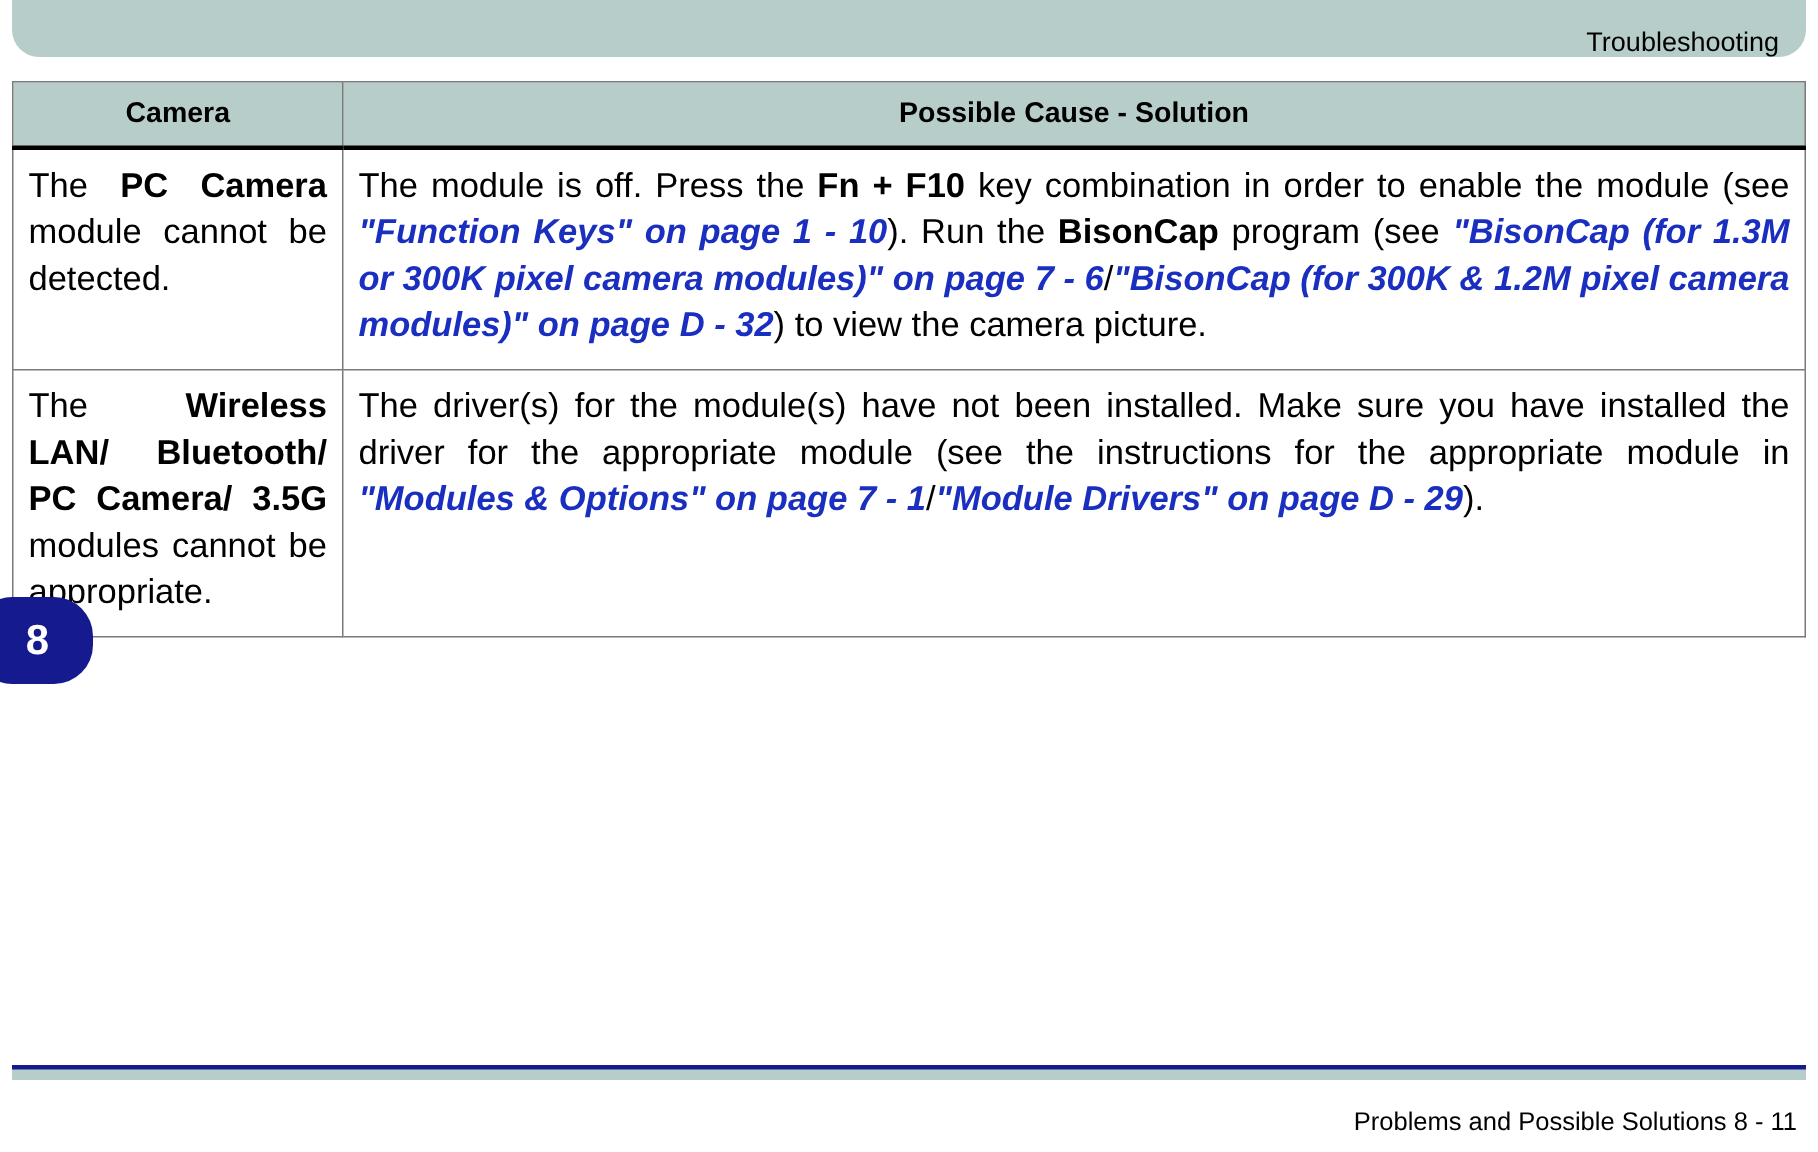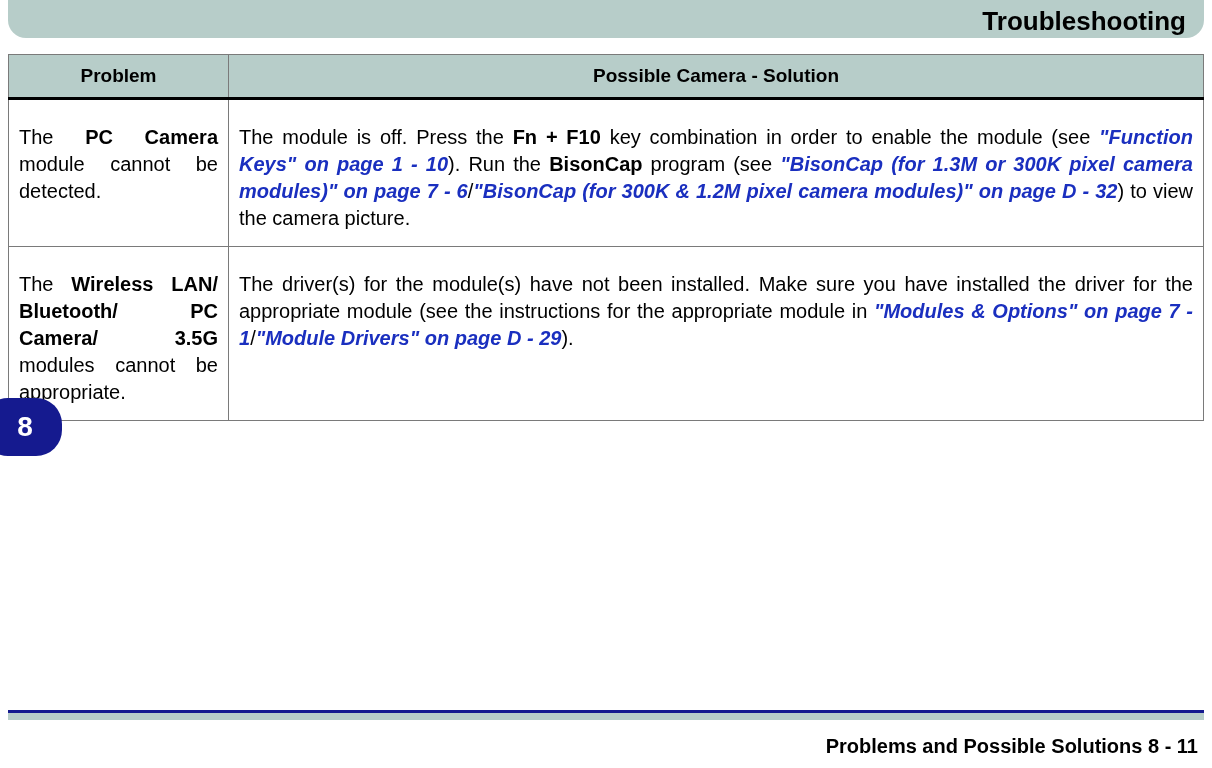--- a/index.html
+++ b/index.html
@@ -14,23 +14,23 @@
   .header-bar {
     background: #b7cdc9;
     height: 38px;
     border-radius: 0 0 18px 18px;
     position: relative;
     margin: 0 8px;
   }
   .header-title {
     position: absolute;
     right: 18px;
-    top: 6px;
-    font-size: 26px;
-    font-weight: bold;
+    top: 18px;
+    font-size: 18px;
+    font-weight: normal;
     color: #000;
   }
   .table-wrap {
     margin: 16px 8px 0 8px;
   }
   table {
     width: 100%;
     border-collapse: collapse;
     table-layout: fixed;
   }
@@ -39,22 +39,22 @@
     font-size: 19px;
     font-weight: bold;
     text-align: center;
     padding: 10px 6px;
     border: 1px solid #7a7a7a;
     border-bottom: 3px solid #000;
   }
   th.col-problem { width: 220px; }
   td {
     border: 1px solid #7a7a7a;
-    padding: 24px 10px 14px 10px;
-    font-size: 20px;
+    padding: 8px 10px 14px 10px;
+    font-size: 23px;
     line-height: 1.35;
     vertical-align: top;
     text-align: justify;
   }
   .bold { font-weight: bold; }
   .ital { }
   .link { color: #1a2fbf; font-style: italic; font-weight: bold; }
   .side-tab {
     position: absolute;
     left: 0;
@@ -78,39 +78,39 @@
     right: 8px;
     bottom: 48px;
     height: 10px;
     background: #b7cdc9;
     border-top: 3px solid #151a8f;
   }
   .footer-text {
     position: absolute;
     right: 14px;
     bottom: 10px;
-    font-size: 20px;
-    font-weight: bold;
+    font-size: 17px;
+    font-weight: normal;
     color: #000;
     margin-top: 12px;
   }
 </style>
 </head>
 <body>
 
 <div class="header-bar">
   <div class="header-title">Troubleshooting</div>
 </div>
 
 <div class="table-wrap">
   <table>
     <thead>
       <tr>
-        <th class="col-problem">Problem</th>
-        <th>Possible Camera - Solution</th>
+        <th class="col-problem">Camera</th>
+        <th>Possible Cause - Solution</th>
       </tr>
     </thead>
     <tbody>
       <tr>
         <td>
           <span>The </span><span class="bold">PC Camera</span><span> module cannot be detected.</span>
         </td>
         <td>
           <span class="ital">The module is off.</span><span> Press the </span><span class="bold">Fn + F10</span><span> key combination in order to enable the module (see </span><span class="link">"Function Keys" on page 1 - 10</span><span>). Run the </span><span class="bold">BisonCap</span><span> program (see </span><span class="link">"BisonCap (for 1.3M or 300K pixel camera modules)" on page 7 - 6</span><span>/</span><span class="link">"BisonCap (for 300K &amp; 1.2M pixel camera modules)" on page D - 32</span><span>) to view the camera picture.</span>
         </td>

